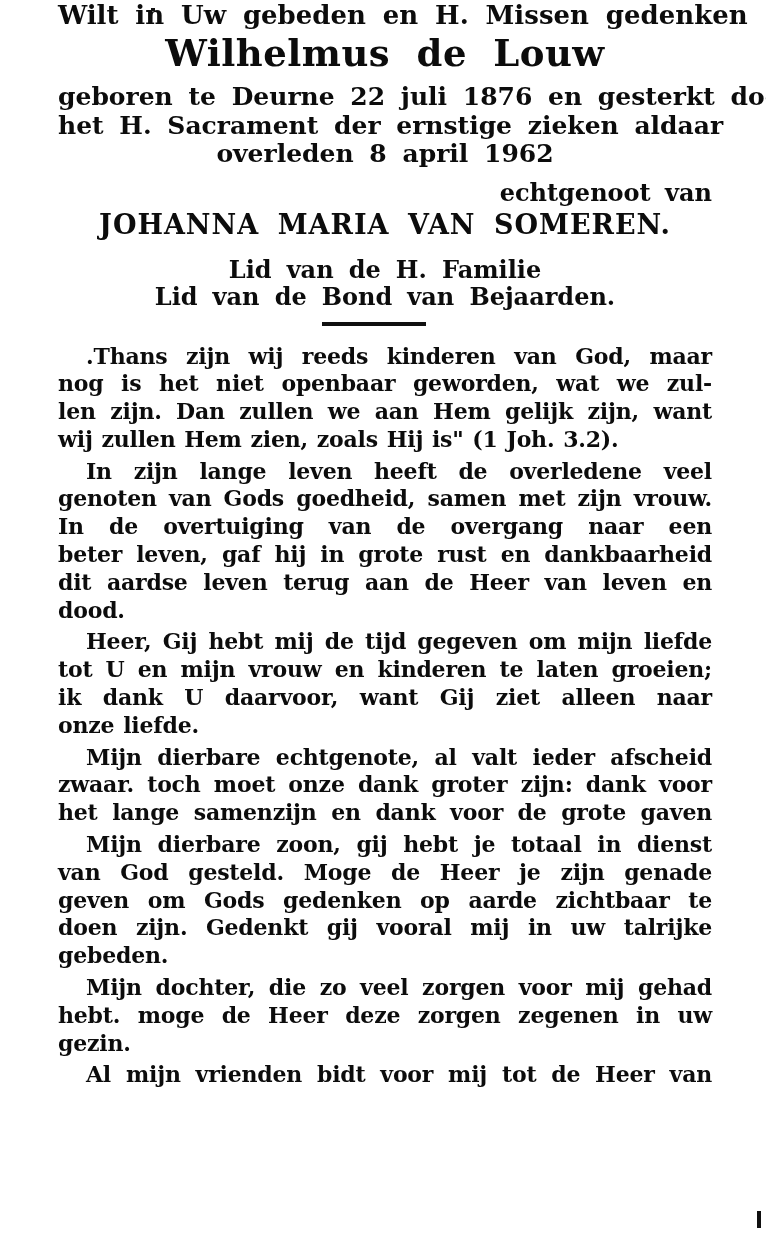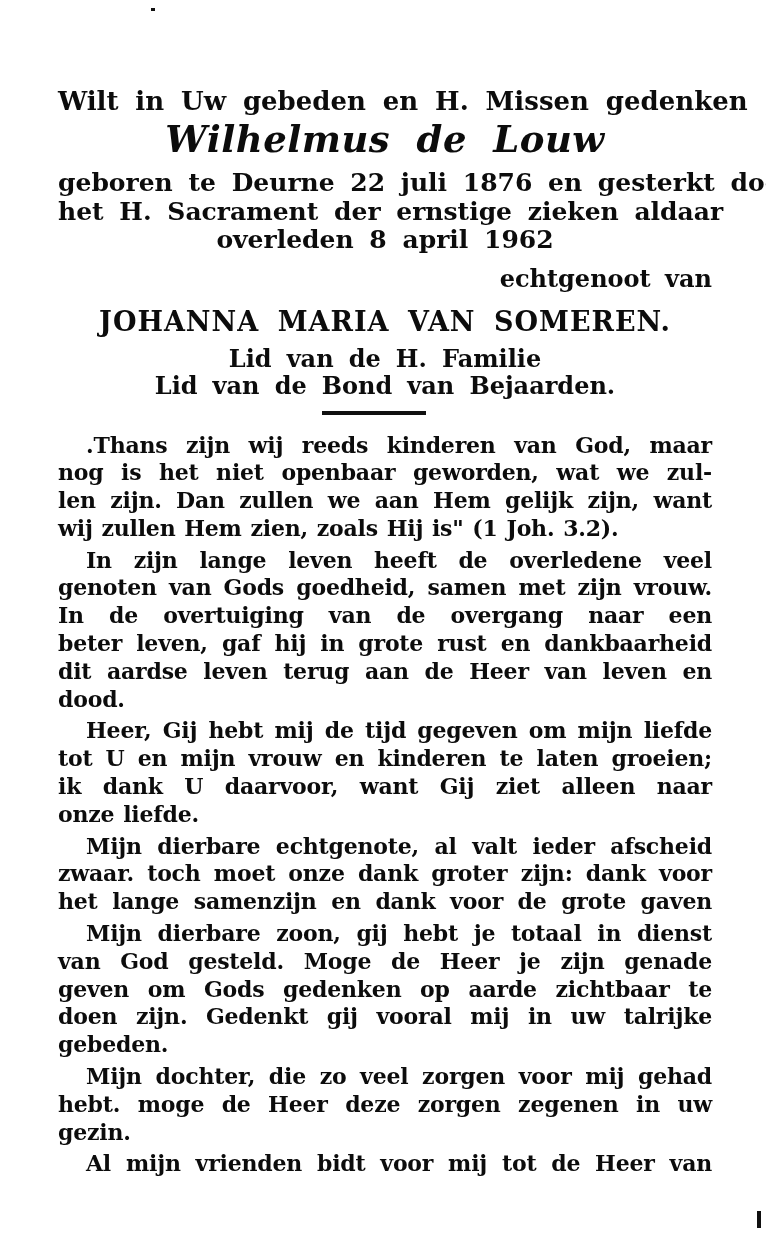--- a/index.html
+++ b/index.html
@@ -15,56 +15,54 @@
     color: #0c0c0c;
     font-family: "DejaVu Serif", "Liberation Serif", serif;
     font-weight: 700;
     overflow: hidden;
     box-sizing: border-box;
     padding: 0 54px 0 58px;
   }
   
   .cline { text-align: center; white-space: nowrap; }
   .intro {
-    padding-top: 86px;
     font-size: 26px;
     line-height: 30px;
     word-spacing: 0.30em;
     text-align: center;
   }
   .title {
     margin-top: 2px;
     font-size: 37px;
     line-height: 42px;
     word-spacing: 0.35em;
     letter-spacing: 0.5px;
-    font-style: italic;
   }
   .birth {
     margin-top: 9px;
     font-size: 25px;
     line-height: 28.5px;
     word-spacing: 0.28em;
   }
   .spouse-intro {
     margin-top: 10px;
     font-size: 24px;
     line-height: 28px;
     word-spacing: 0.25em;
     text-align: right;
   }
   .spouse-name {
-    margin-top: 14px;
+    margin-top: 3px;
     font-size: 27px;
     line-height: 30px;
     word-spacing: 0.30em;
     letter-spacing: 1px;
   }
   .member {
-    margin-top: 8px;
+    margin-top: 16px;
     font-size: 24px;
     line-height: 27.5px;
     word-spacing: 0.28em;
   }
   .rule {
     width: 104px;
     height: 4px;
     background: #101010;
     margin: 11px auto 0 auto;
     transform: translateX(-11px);

